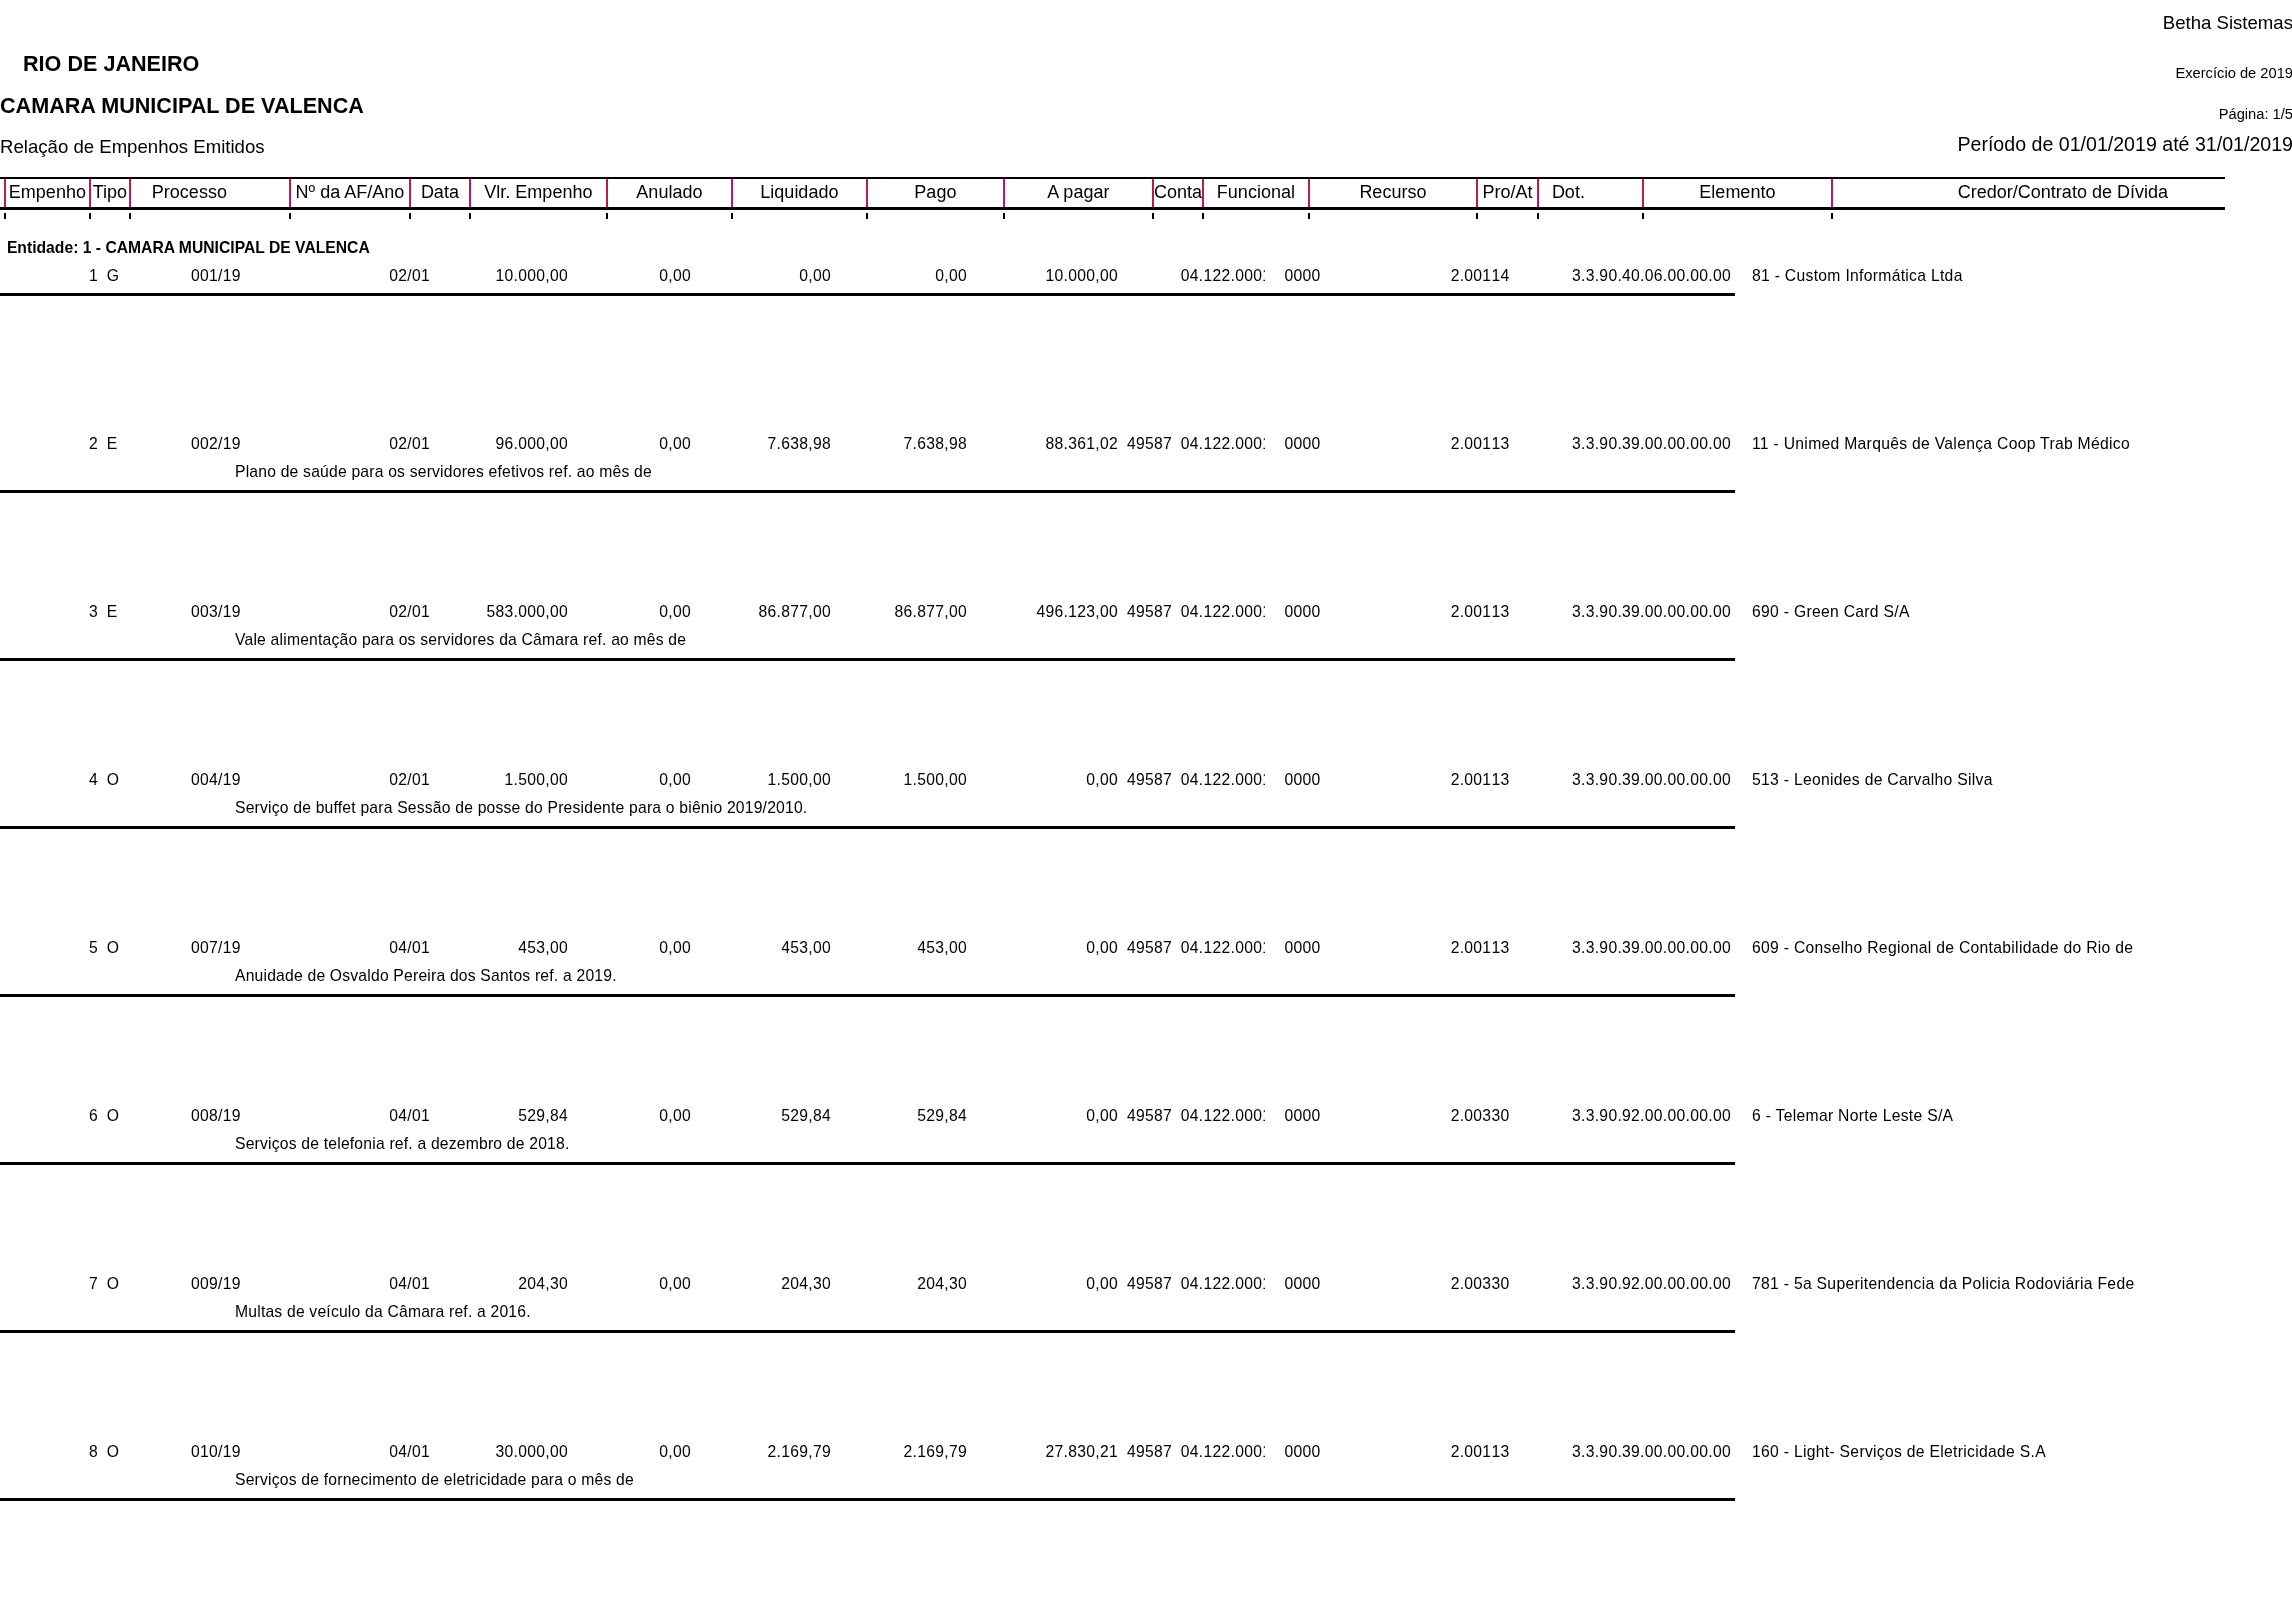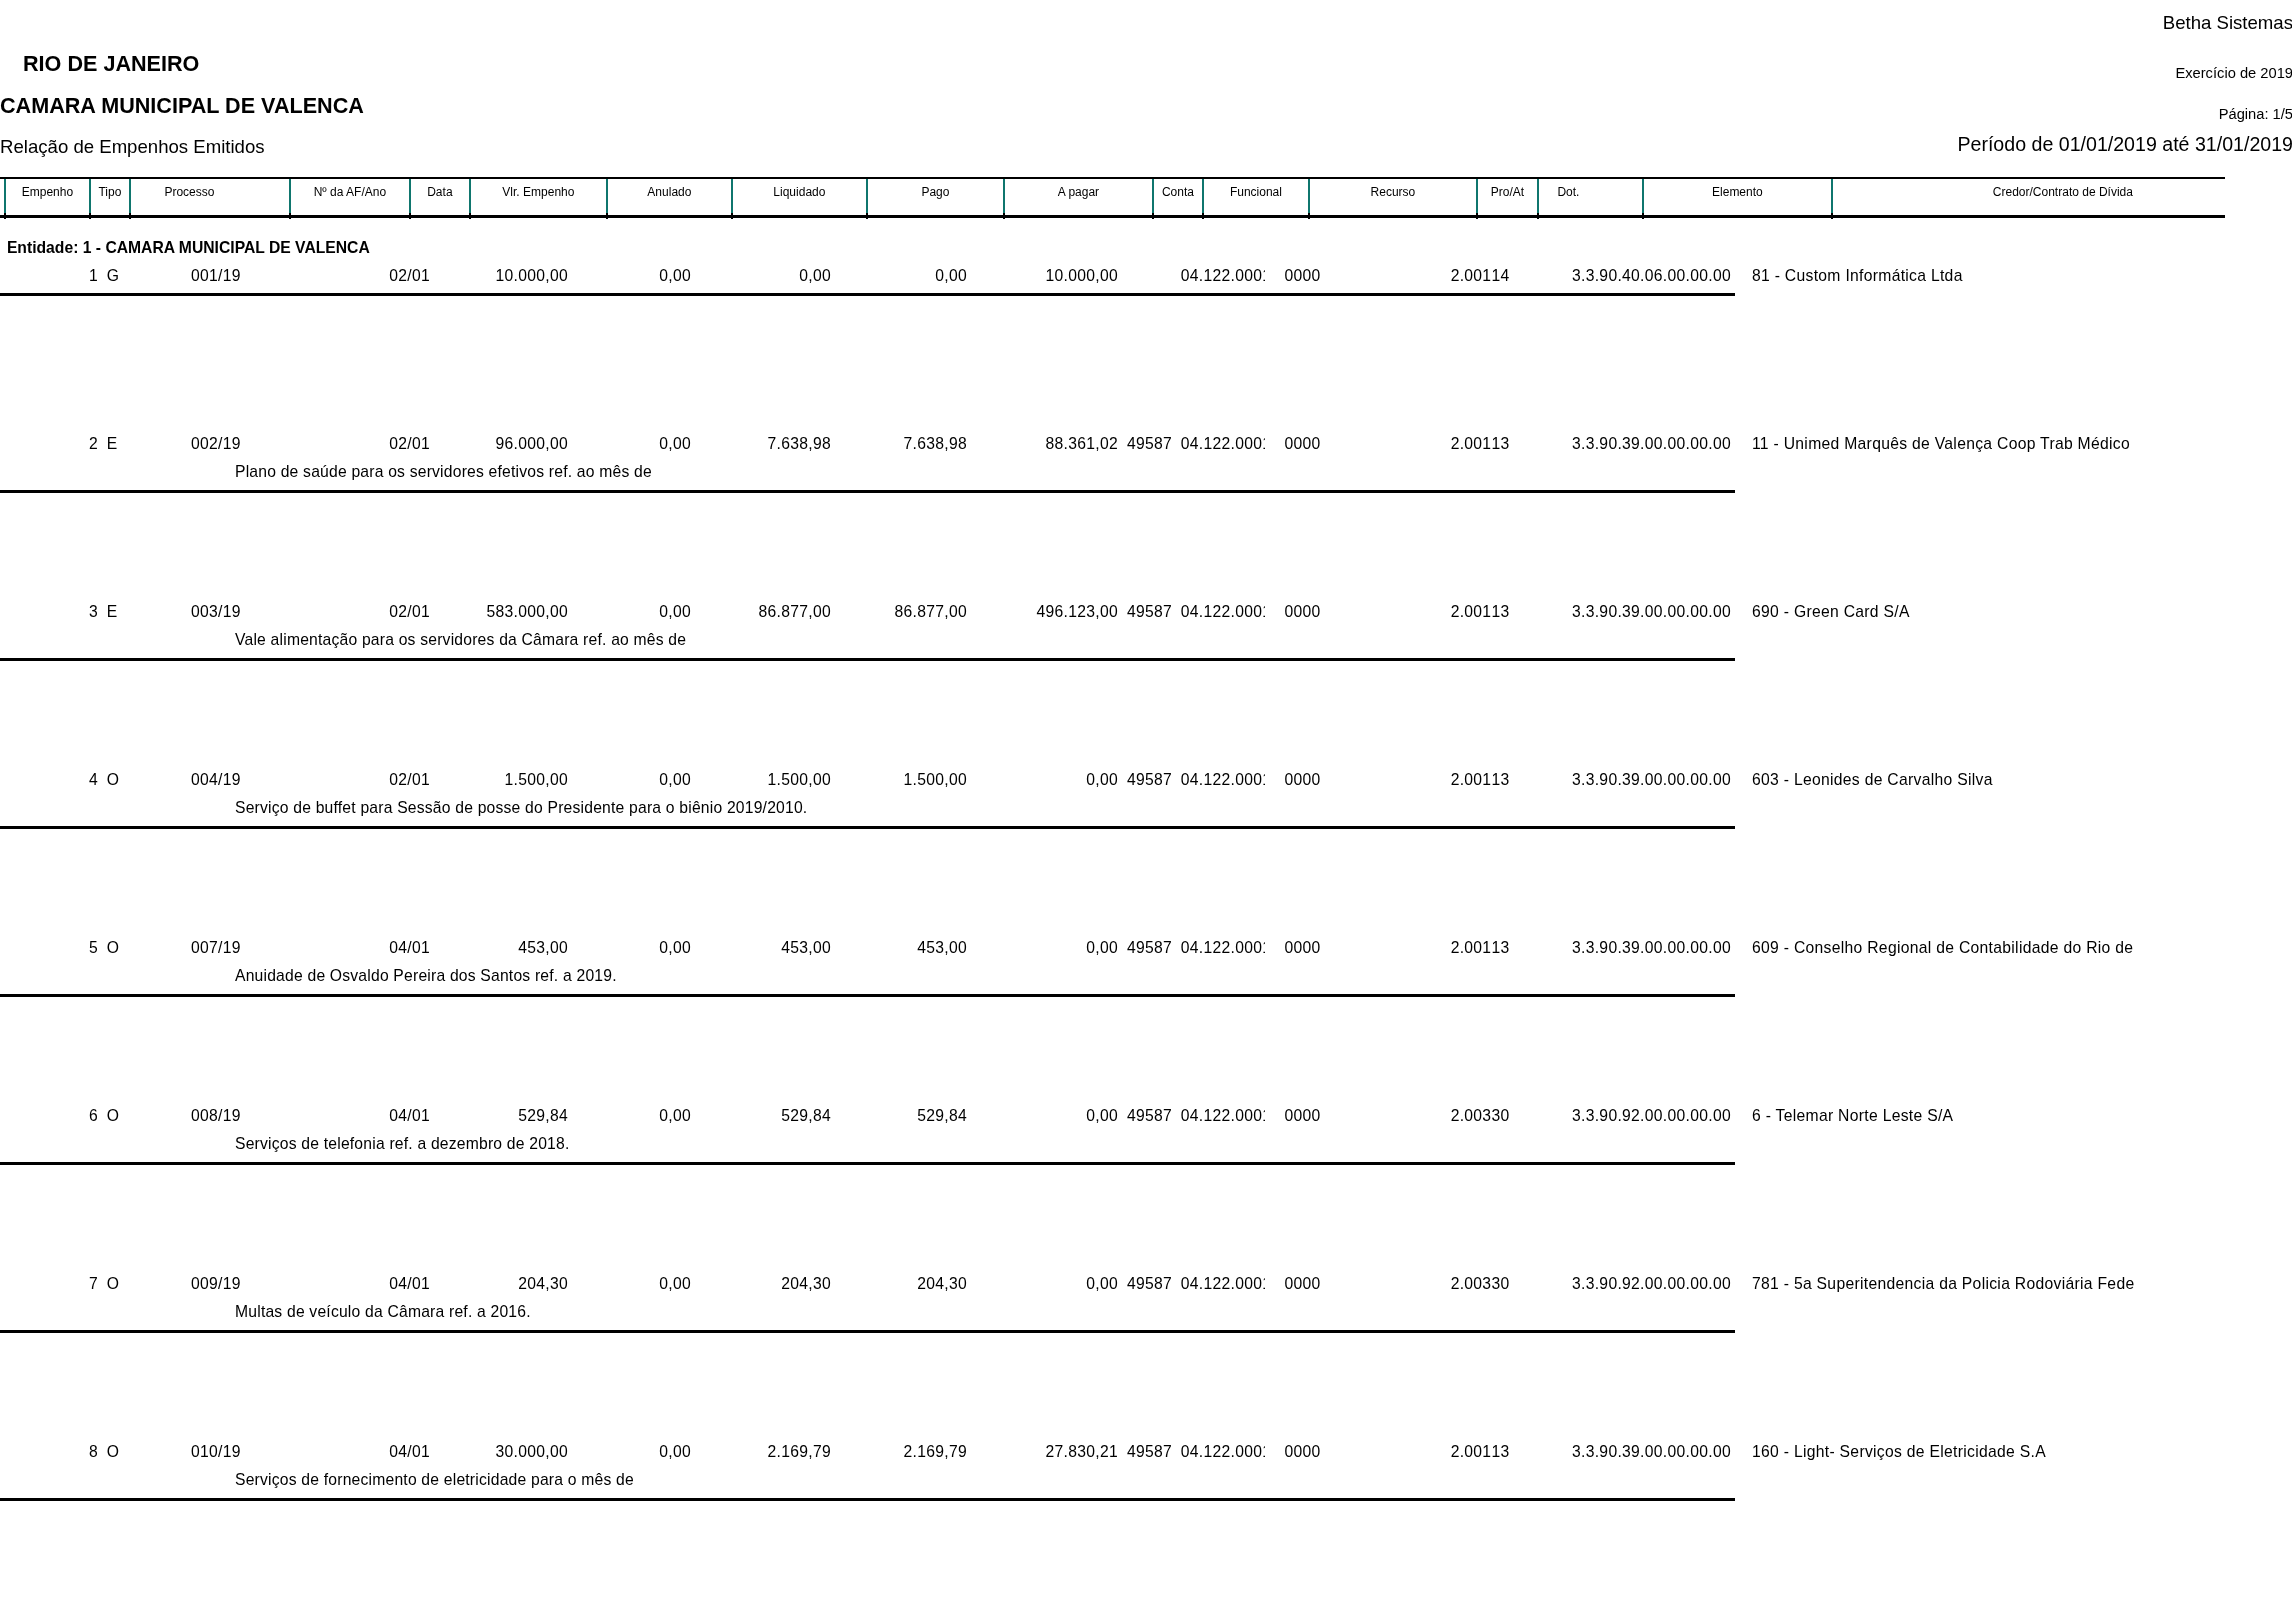--- a/index.html
+++ b/index.html
@@ -9,22 +9,22 @@
   .entity{position:absolute;left:0;top:93px;font-size:21.6px;font-weight:bold;white-space:nowrap;}
   .report-title{position:absolute;left:0;top:136px;font-size:18.6px;white-space:nowrap;}
   .company{position:absolute;right:0;top:11.8px;font-size:18.6px;white-space:nowrap;}
   .exercise{position:absolute;right:0;top:65px;font-size:14.7px;white-space:nowrap;}
   .pageinfo{position:absolute;right:0;top:106px;font-size:14.7px;white-space:nowrap;}
   .period{position:absolute;right:0;top:133px;font-size:19.6px;white-space:nowrap;}
 
   
   .thead{position:absolute;left:0;top:177px;width:2225px;box-sizing:border-box;
          border-top:2.9px solid #000;border-bottom:3.9px solid #000;display:flex;padding-left:3.9px;}
-  .ch{border-left:2px solid #0f766e;height:36px;box-sizing:border-box;text-align:center;
-      font-size:12px;line-height:26.5px;overflow:hidden;white-space:nowrap;flex:0 0 auto;}
+  .ch{border-left:2px solid #be185d;height:28px;box-sizing:border-box;text-align:center;
+      font-size:18px;line-height:26.5px;overflow:hidden;white-space:nowrap;flex:0 0 auto;}
   .ch:last-child{border-right:2px solid #000;}
   .ticks{position:absolute;left:0;top:213px;display:flex;padding-left:3.9px;width:2225px;box-sizing:border-box;}
   .tk{border-left:2px solid #000;height:5.9px;box-sizing:border-box;flex:0 0 auto;}
   .tk:last-child{border-right:2px solid #000;}
   .c0{width:85px;}.c1{width:40px;}.c2{width:119px;}.c3{width:120px;margin-left:41px;}.c4{width:60px;}
   .c5{width:137px;}.c6{width:125px;}.c7{width:135px;}.c8{width:137px;}.c9{width:149px;}
   .c10{width:50px;}.c11{width:106px;}.c12{width:168px;}.c13{width:61px;}.c14{width:61px;}
   .c15{width:189px;margin-left:44px;}.c16{width:464px;}
 
   
@@ -190,21 +190,21 @@
       <span class="rc d-anu">0,00</span>
       <span class="rc d-liq">1.500,00</span>
       <span class="rc d-pago">1.500,00</span>
       <span class="rc d-apagar">0,00</span>
       <span class="rc d-conta">49587</span>
       <span class="rc d-func">04.122.0001</span>
       <span class="rc d-rec">0000</span>
       <span class="rc d-proat">2.001</span>
       <span class="rc d-dot">13</span>
       <span class="rc d-elem">3.3.90.39.00.00.00.00</span>
-      <span class="rc d-cred">603 - Leonides de Carvalho Silva</span>
+      <span class="rc d-cred">513 - Leonides de Carvalho Silva</span>
     </div>
     <div class="row-desc">Serviço de buffet para Sessão de posse do Presidente para o biênio 2019/2010.</div>
     <div class="row-rule"></div>
   </div>
       <div class="row-block">
     <div class="row-line">
       <span class="rc d-emp">5</span>
       <span class="rc d-tipo">O</span>
       <span class="rc d-proc">007/19</span>
       <span class="rc d-af"></span>

